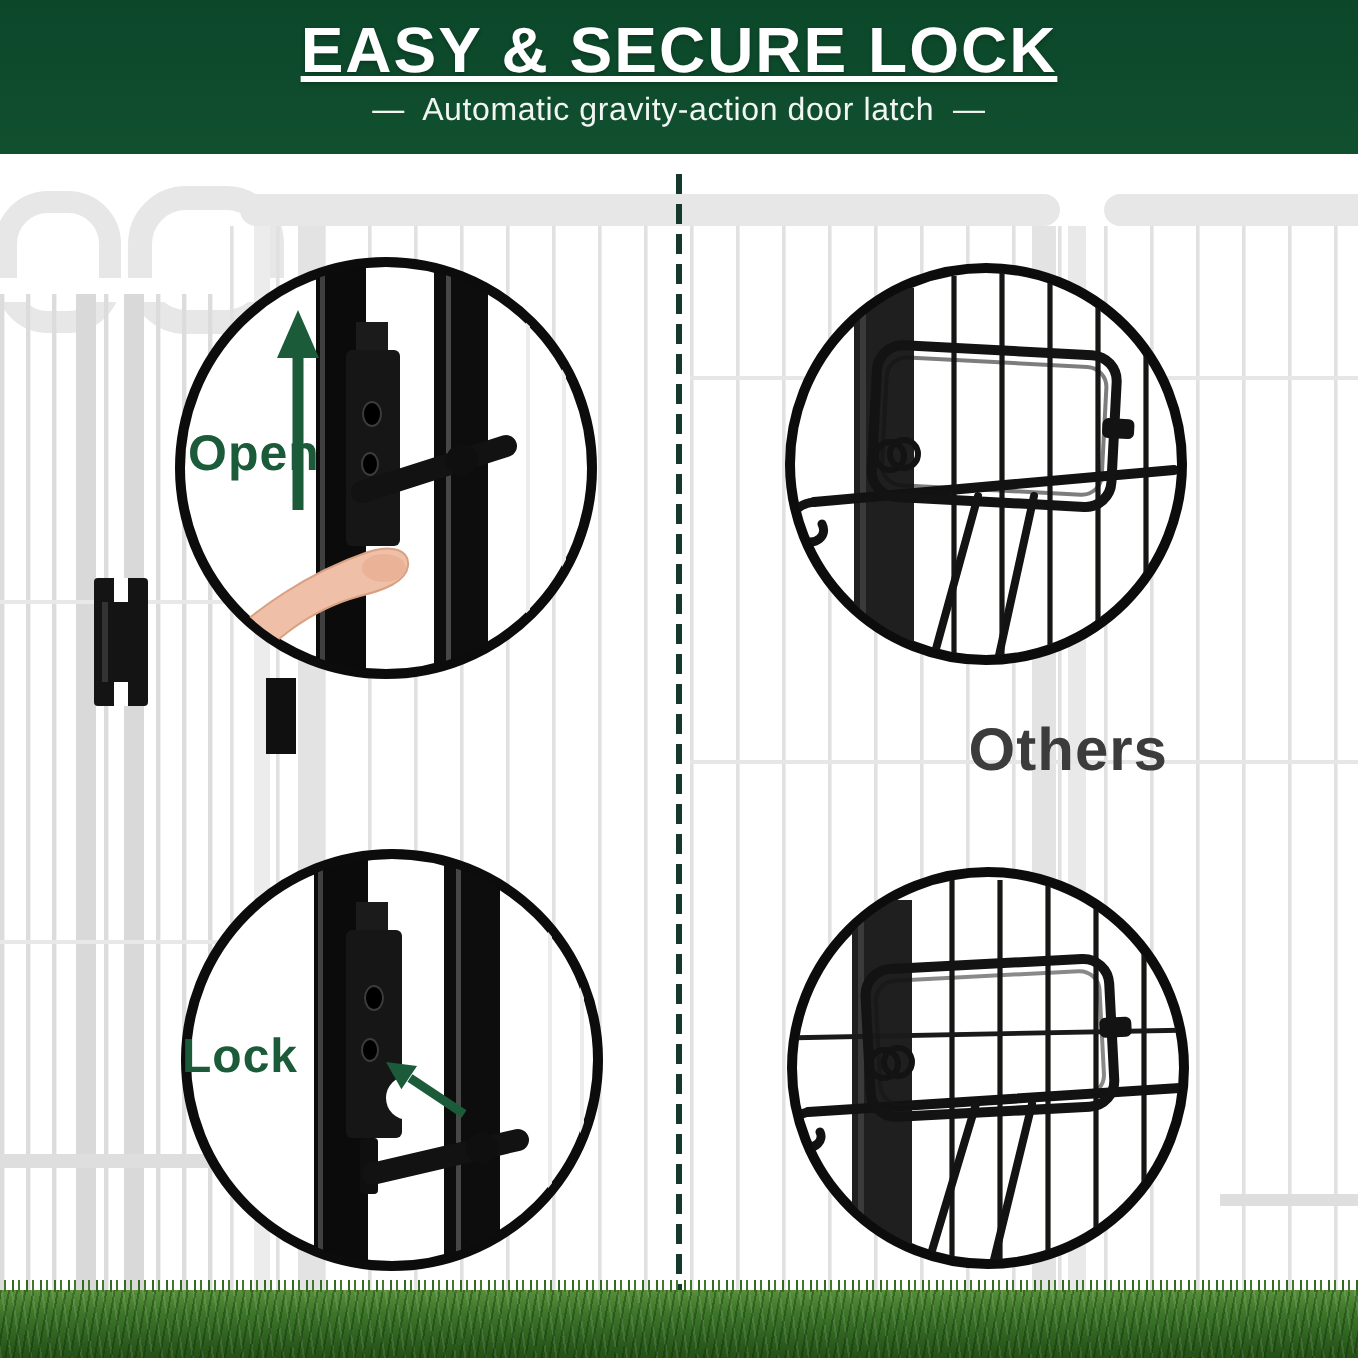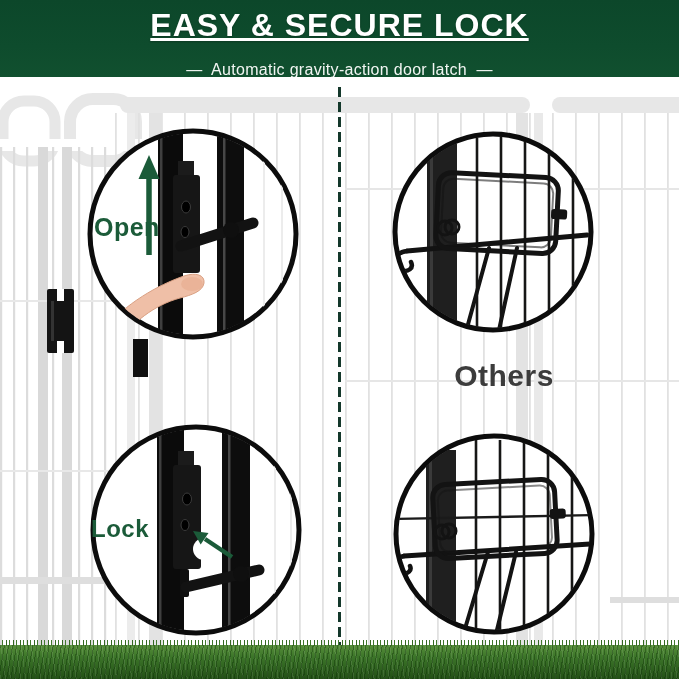--- a/index.html
+++ b/index.html
@@ -13,21 +13,21 @@
     position:absolute;top:0;left:0;width:679px;height:77px;
     background:linear-gradient(180deg,#0c472a 0%,#0e4c2d 60%,#11502f 100%);
     color:#ffffff;text-align:center;
   }
   .banner-title{
     margin-top:7px;font-size:32px;font-weight:800;letter-spacing:1px;
     text-shadow:0 1px 2px rgba(0,0,0,.25);
     text-decoration:underline;
   }
   .banner-subtitle{
-    margin-top:17px;font-size:16px;font-weight:400;letter-spacing:.3px;color:#f2f6f3;
+    margin-top:3px;font-size:16px;font-weight:400;letter-spacing:.3px;color:#f2f6f3;
   }
   
   .scene{position:absolute;top:77px;left:0;width:679px;height:602px;overflow:hidden;background:#ffffff;}
   .bg-svg{position:absolute;top:0;left:0;}
   .divider{
     position:absolute;left:338px;top:10px;width:3px;height:560px;
     background:repeating-linear-gradient(180deg,#14382b 0 10px,transparent 10px 15px);
   }
   
   .callout{position:absolute;}
@@ -35,21 +35,21 @@
   .circle-label{
     position:absolute;color:#1b5b39;font-weight:800;letter-spacing:.5px;
   }
   .open-label{left:8px;top:86px;font-size:25px;}
   .lock-label{left:2px;top:92px;font-size:24px;}
   .brand-label{
     position:absolute;left:118px;top:278px;width:150px;text-align:center;
     font-size:31px;font-weight:800;color:#1d5c38;letter-spacing:1.5px;
   }
   .others-label{
-    position:absolute;left:424px;top:282px;width:160px;text-align:center;
+    position:absolute;left:424px;top:282px;width:160px;text-align:right;
     font-size:30px;font-weight:700;color:#3c3c3c;letter-spacing:.5px;
   }
   
   .grass{
     position:absolute;left:0;top:568px;width:679px;height:34px;
     background:
       repeating-linear-gradient(100deg, rgba(8,38,4,.35) 0 1px, transparent 1px 4px),
       repeating-linear-gradient(82deg, rgba(255,255,255,.10) 0 1px, transparent 1px 5px),
       linear-gradient(180deg,#578f3a 0%,#3c7529 35%,#235016 100%);
   }

